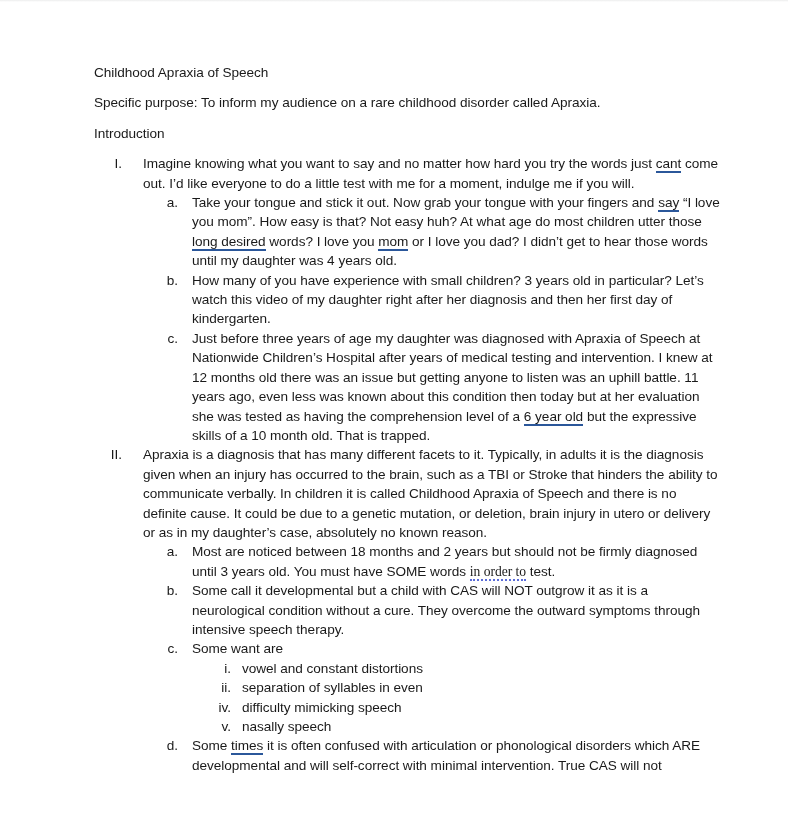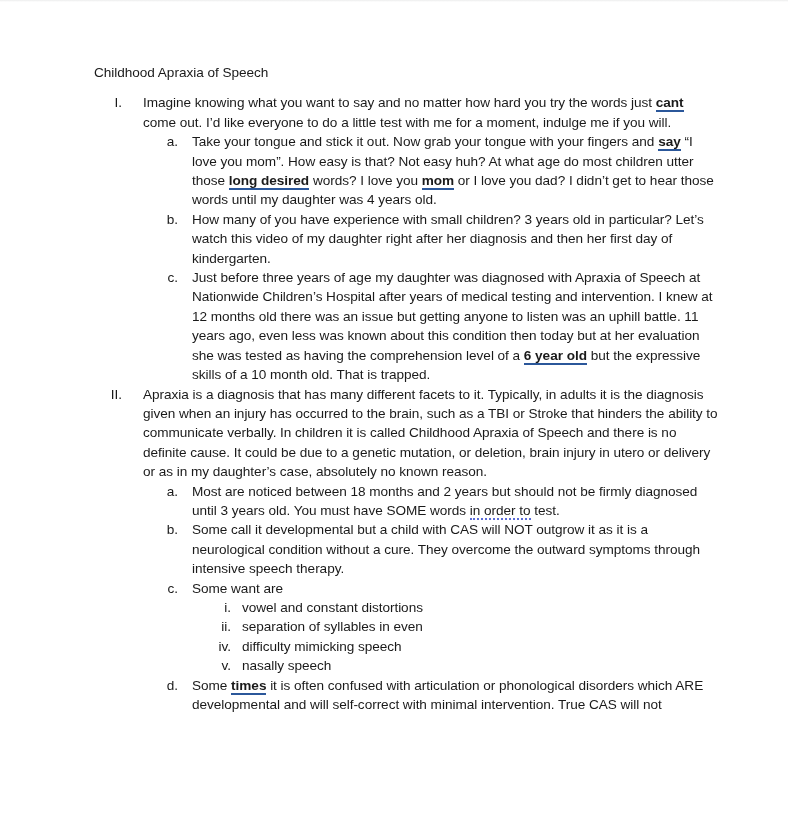--- a/index.html
+++ b/index.html
@@ -111,41 +111,43 @@
   ol.lvl2 > li.item > ol.lvl3 {
     margin-left: 2px;
   }
 
   
   
   .mark-double {
     border-bottom: 1px solid #2b579a;
     box-shadow: inset 0 -3px 0 -2px #2b579a;
     padding-bottom: 1px;
-    font-weight: bold;
   }
   
   .mark-dotted {
     border-bottom: 2px dotted #5b6cd8;
     padding-bottom: 0px;
+    font-family: Liberation Serif, serif;
   }
 </style>
 </head>
 <body>
 
 <div id="page">
 
   <div id="page-top-edge"></div>
 
   <div id="doc-body">
 
     <p class="para">Childhood Apraxia of Speech</p>
 
-
-
+    <p class="para">Specific purpose: To inform my audience on a rare childhood disorder called Apraxia.</p>
+
+
+    <p class="para">Introduction</p>
 
     <ol class="lvl1" id="outline-root">
         <li class="item">
           <span class="marker">I.</span>
           <span class="itext"><span>Imagine knowing what you want to say and no matter how hard you try the words just </span><span class="mark-double">cant</span><span> come out. I’d like everyone to do a little test with me for a moment, indulge me if you will.</span></span>
           <ol class="lvl2">
             <li class="item">
               <span class="marker">a.</span>
               <span class="itext"><span>Take your tongue and stick it out. Now grab your tongue with your fingers and </span><span class="mark-double">say</span><span> “I love you mom”. How easy is that? Not easy huh? At what age do most children utter those </span><span class="mark-double">long desired</span><span> words? I love you </span><span class="mark-double">mom</span><span> or I love you dad? I didn’t get to hear those words until my daughter was 4 years old.</span></span>
             </li>

